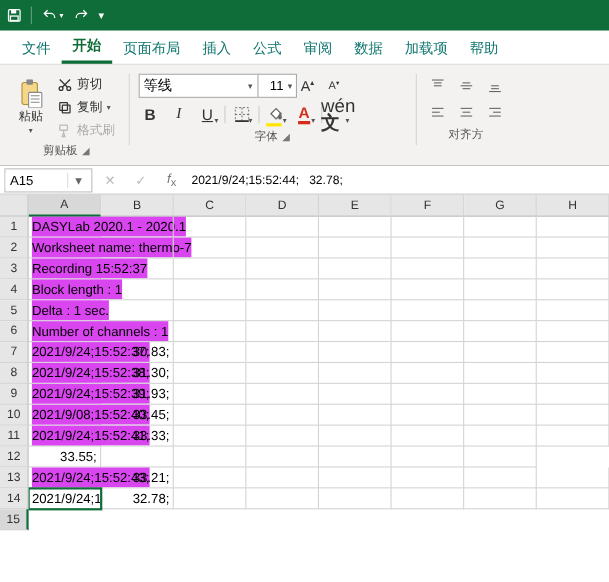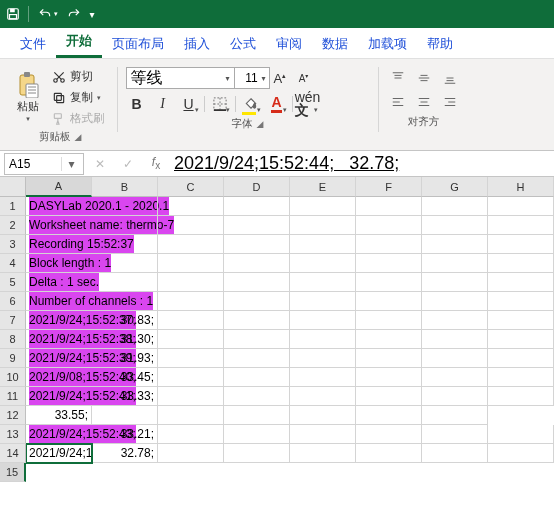--- a/index.html
+++ b/index.html
@@ -2,48 +2,48 @@
 <html><head>
 <meta charset="utf-8">
 <style>
   * { box-sizing: border-box; margin: 0; padding: 0; }
   body { font-family: "Segoe UI", "Microsoft YaHei", sans-serif; font-size: 12px; background: #fff; width: 554px; height: 529px; overflow: hidden; }
   .title-bar { background: #0f6d3a; height: 28px; display: flex; align-items: center; padding: 0 6px; gap: 8px; }
   .title-bar .icon { color: #fff; font-size: 13px; display:inline-flex; align-items:center; cursor:pointer; }
   .vsep { width:1px; height:16px; background:rgba(255,255,255,0.35); }
   .ribbon { background: #fff; border-bottom: 1px solid #c5c5c5; }
   .tabs { display: flex; padding: 0 10px; height: 30px; align-items: flex-end; background:#fff; }
-  .tab { padding: 5px 10px 5px; color: #1d4ed8; font-size: 13px; cursor: pointer; }
+  .tab { padding: 5px 10px 5px; color: #0f766e; font-size: 13px; cursor: pointer; }
   .tab.active { border-bottom: 3px solid #0f6d3a; color: #0f6d3a; font-weight:600; }
   .ribbon-body { display: flex; padding: 4px 4px 0; background: #f3f2f1; border-top:1px solid #e0e0e0; }
   .group { display: flex; flex-direction: column; align-items: center; padding: 4px 8px 2px; position: relative; }
   .group-sep { width:1px; background:#d6d6d6; margin: 4px 0 18px; }
   .group-label { font-size: 10.5px; color: #555; padding: 2px 0 4px; display:flex; gap:4px; align-items:center; justify-content:center; width:100%; }
   .group-label .lnch { font-size:9px; color:#777; }
   .row { display: flex; align-items: center; gap: 4px; }
   .big-btn { display:flex; flex-direction:column; align-items:center; gap:2px; padding:2px 4px; cursor:pointer; }
   .big-btn .ic { font-size: 22px; color:#333; }
   .big-btn .lbl { font-size: 11px; color:#333; text-align:center; line-height:1.1; white-space:pre-line; }
   .small-btn { display:flex; align-items:center; gap:4px; padding:2px 4px; font-size:11.5px; color:#333; cursor:pointer; }
   .small-btn.dis { color:#aaa; cursor:default; }
   .font-box { display:flex; align-items:center; gap:4px; }
-  .font-sel { width:110px; height:22px; border:1px solid #aaa; background:#fff; font-size:16px; padding:0 4px; outline:none; }
+  .font-sel { width:110px; height:22px; border:1px solid #aaa; background:#fff; font-size:13px; padding:0 4px; outline:none; }
   .size-sel { width:36px; height:22px; border:1px solid #aaa; background:#fff; font-size:12px; padding:0 3px; text-align:center; outline:none; }
   .icon-btn { width:22px; height:22px; display:inline-flex; align-items:center; justify-content:center; cursor:pointer; color:#333; position:relative; }
   .dd { font-size:7px; color:#555; position:absolute; right:1px; bottom:1px;}
   .color-under { font-weight:700; font-size:14px; border-bottom:3px solid; line-height:1; padding-bottom:1px; }
   .color-under.r { border-color:#d62c1a; color:#d62c1a;}
-  .ruby { font-size:14px; line-height:0.9; }
+  .ruby { font-size:17px; line-height:0.9; }
   .name-row { display:flex; align-items:center; border-bottom:1px solid #c5c5c5; background:#fff; height:26px; }
   .namebox { width:80px; border:1px solid #bfbfbf; height:22px; margin-left:4px; display:flex; align-items:center; }
   .namebox input { border:none; outline:none; width:56px; font-size:12px; padding:0 4px; }
   .namebox .nb-dd { width:20px; text-align:center; color:#666; cursor:pointer; border-left:1px solid #ddd;}
   .fxbar { display:flex; align-items:center; gap:8px; margin-left:6px; }
   .fx-ic { width:20px; text-align:center; color:#777; cursor:pointer; }
-  .fx-input { width:300px; height:20px; border:none; outline:none; font-size:18px;text-decoration:underline; }
+  .fx-input { width:300px; height:20px; border:none; outline:none; font-size:11px; }
   .sheet { display:flex; }
   .rowhead-col { display:flex; flex-direction:column; }
   .corner { width:26px; height:20px; background:#e6e6e6; border-right:1px solid #bfbfbf; border-bottom:1px solid #bfbfbf; }
   .rowhead { width:26px; height:19px; background:#e6e6e6; border-right:1px solid #bfbfbf; border-bottom:1px solid #d4d4d4; display:flex; align-items:center; justify-content:center; font-size:11px; color:#333; }
   .rowhead.sel { background:#d8d8d8; border-right:2px solid #0f6d3a; }
   .cols { overflow:hidden; }
   .colhead-row { display:flex; }
   .colhead { width:66px; height:20px; background:#e6e6e6; border-right:1px solid #d4d4d4; border-bottom:1px solid #bfbfbf; display:flex; align-items:center; justify-content:center; font-size:11px; color:#333; }
   .colhead.sel { background:#d8d8d8; border-bottom:2px solid #0f6d3a; }
   .cell-row { display:flex; }

